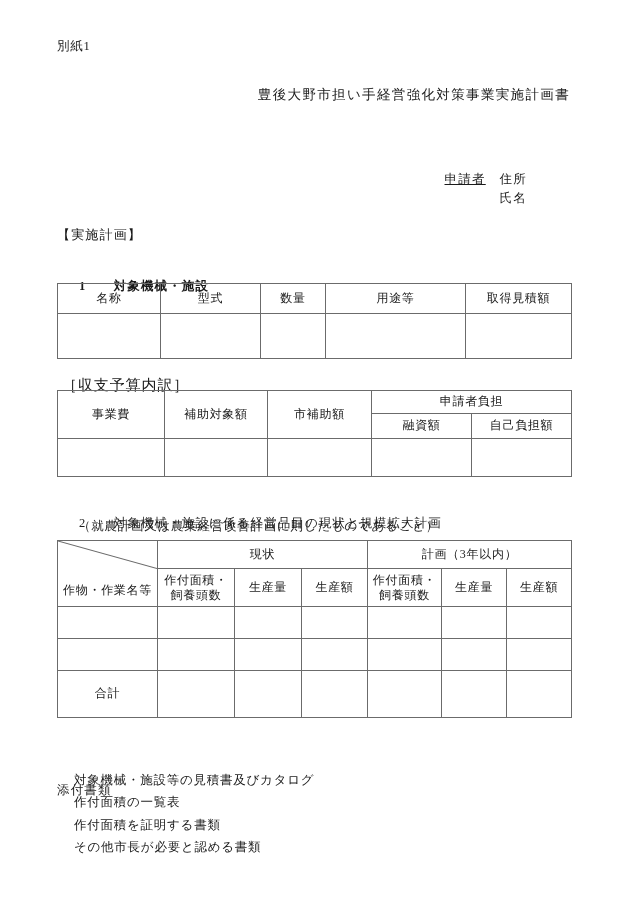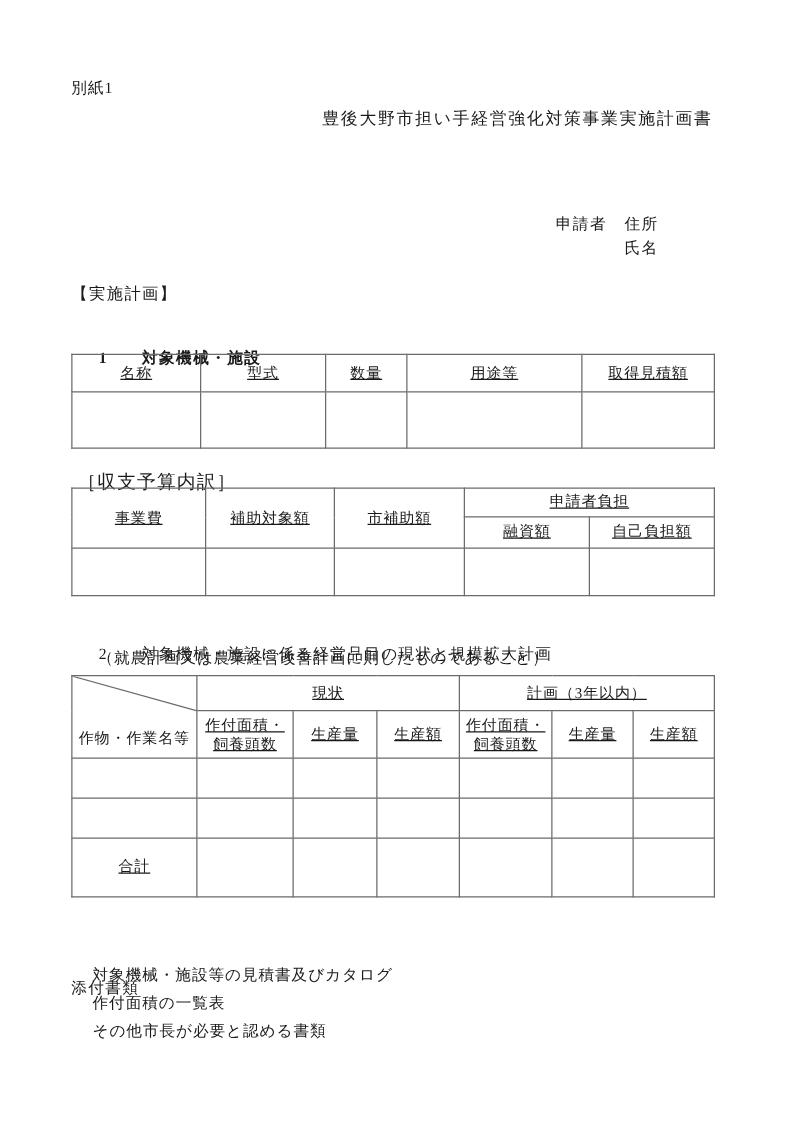--- a/index.html
+++ b/index.html
@@ -22,21 +22,21 @@
     width: 630px;
     height: 903px;
     box-sizing: border-box;
   }
 
   
   .abs { position: absolute; }
 
   .doc-ref {
     left: 57px;
-    top: 62px;
+    top: 38px;
     font-size: 12.5px;
     letter-spacing: 0.06em;
   }
   .doc-title {
     left: 57px;
     top: 86px;
     width: 513px;
     text-align: right;
     font-size: 13.5px;
     letter-spacing: 0.10em;
@@ -49,20 +49,21 @@
     font-size: 12.5px;
     letter-spacing: 0.10em;
     text-align: right;
   }
   .applicant-line {
     display: block;
     line-height: 1.55;
   }
   .applicant-line .lead {
     margin-right: 1.1em;
+    text-decoration: underline;
   }
   .applicant-line .indent-ghost {
     visibility: hidden;
     margin-right: 1.1em;
   }
 
   .section-head {
     font-size: 13px;
     letter-spacing: 0.09em;
   }
@@ -96,21 +97,20 @@
     font-size: 12px;
     letter-spacing: 0.06em;
   }
   table.form td, table.form th {
     border: 1px solid #6b6b6b;
     text-align: center;
     vertical-align: middle;
     font-weight: normal;
     padding: 0 2px;
     line-height: 1.28;
-    text-decoration: underline;
   }
 
   #table-machinery { left: 57px; top: 283px; width: 514px; }
   #table-budget    { left: 57px; top: 390px; width: 514px; }
   #table-scale     { left: 57px; top: 540px; width: 514px; }
 
   .r-head-1 { height: 30px; }
   .r-body-1 { height: 45px; }
 
   .r-head-2a { height: 23px; }
@@ -307,16 +307,17 @@
         <td></td>
         <td></td>
       </tr>
     </tbody>
   </table>
 
   <div class="abs attach-title">添付書類</div>
   <ul class="attach-list">
     <li>対象機械・施設等の見積書及びカタログ</li>
     <li>作付面積の一覧表</li>
+    <li>作付面積を証明する書類</li>
     <li>その他市長が必要と認める書類</li>
   </ul>
 
 </div>
 
 </body></html>

